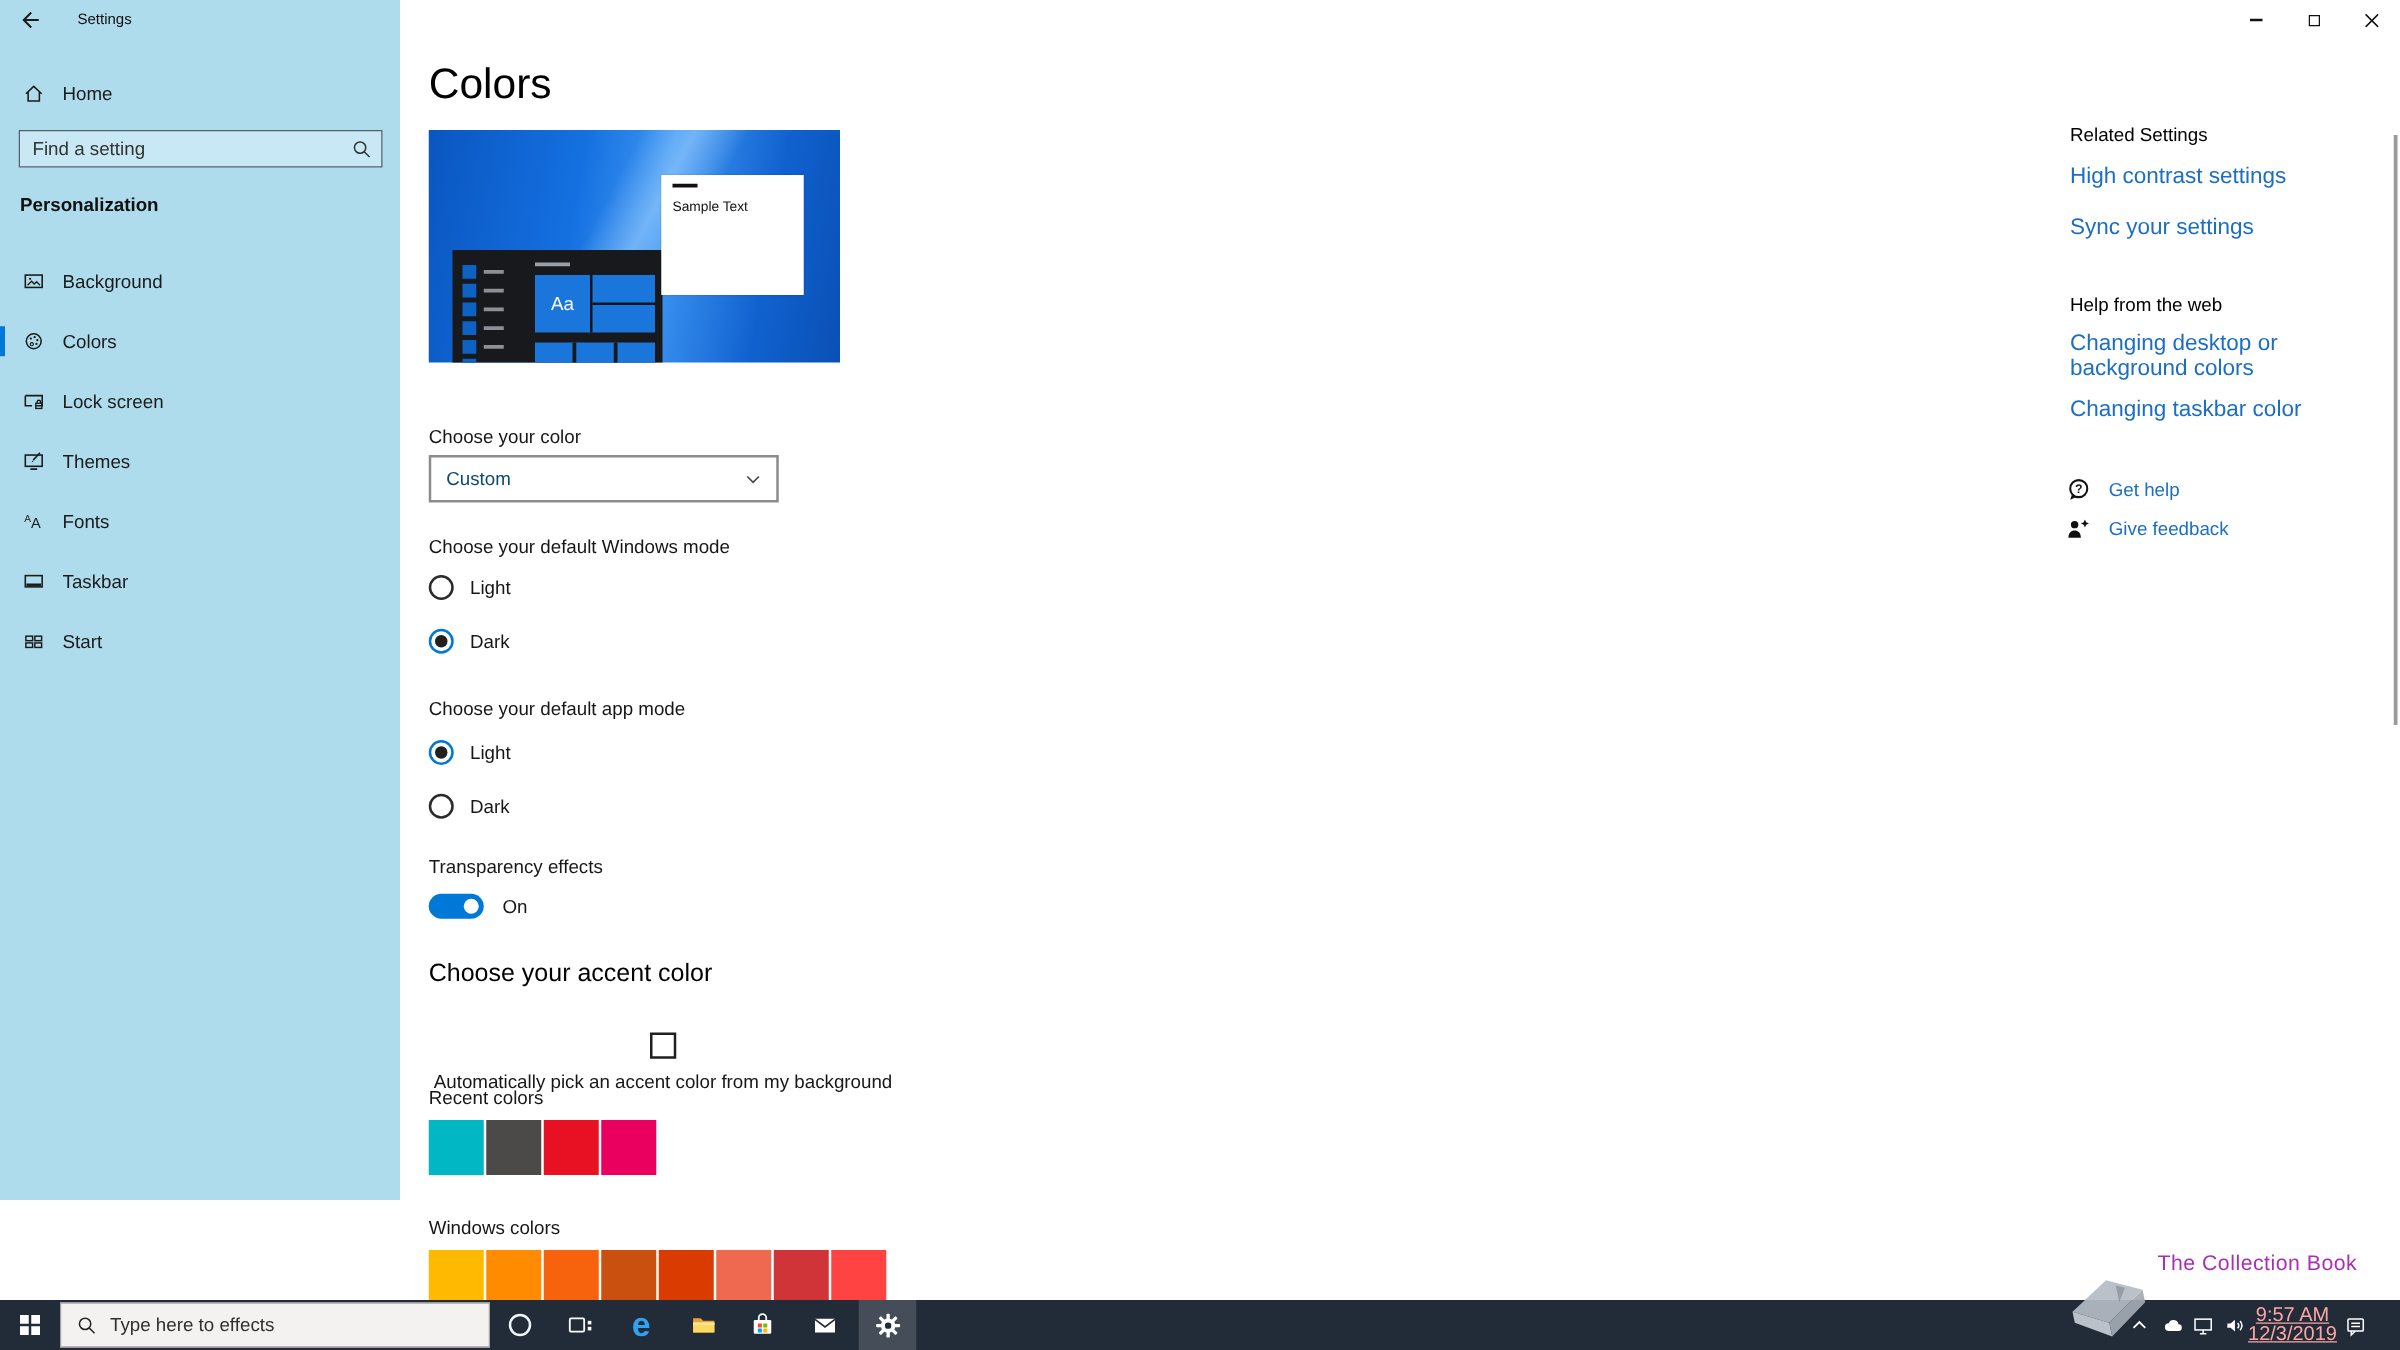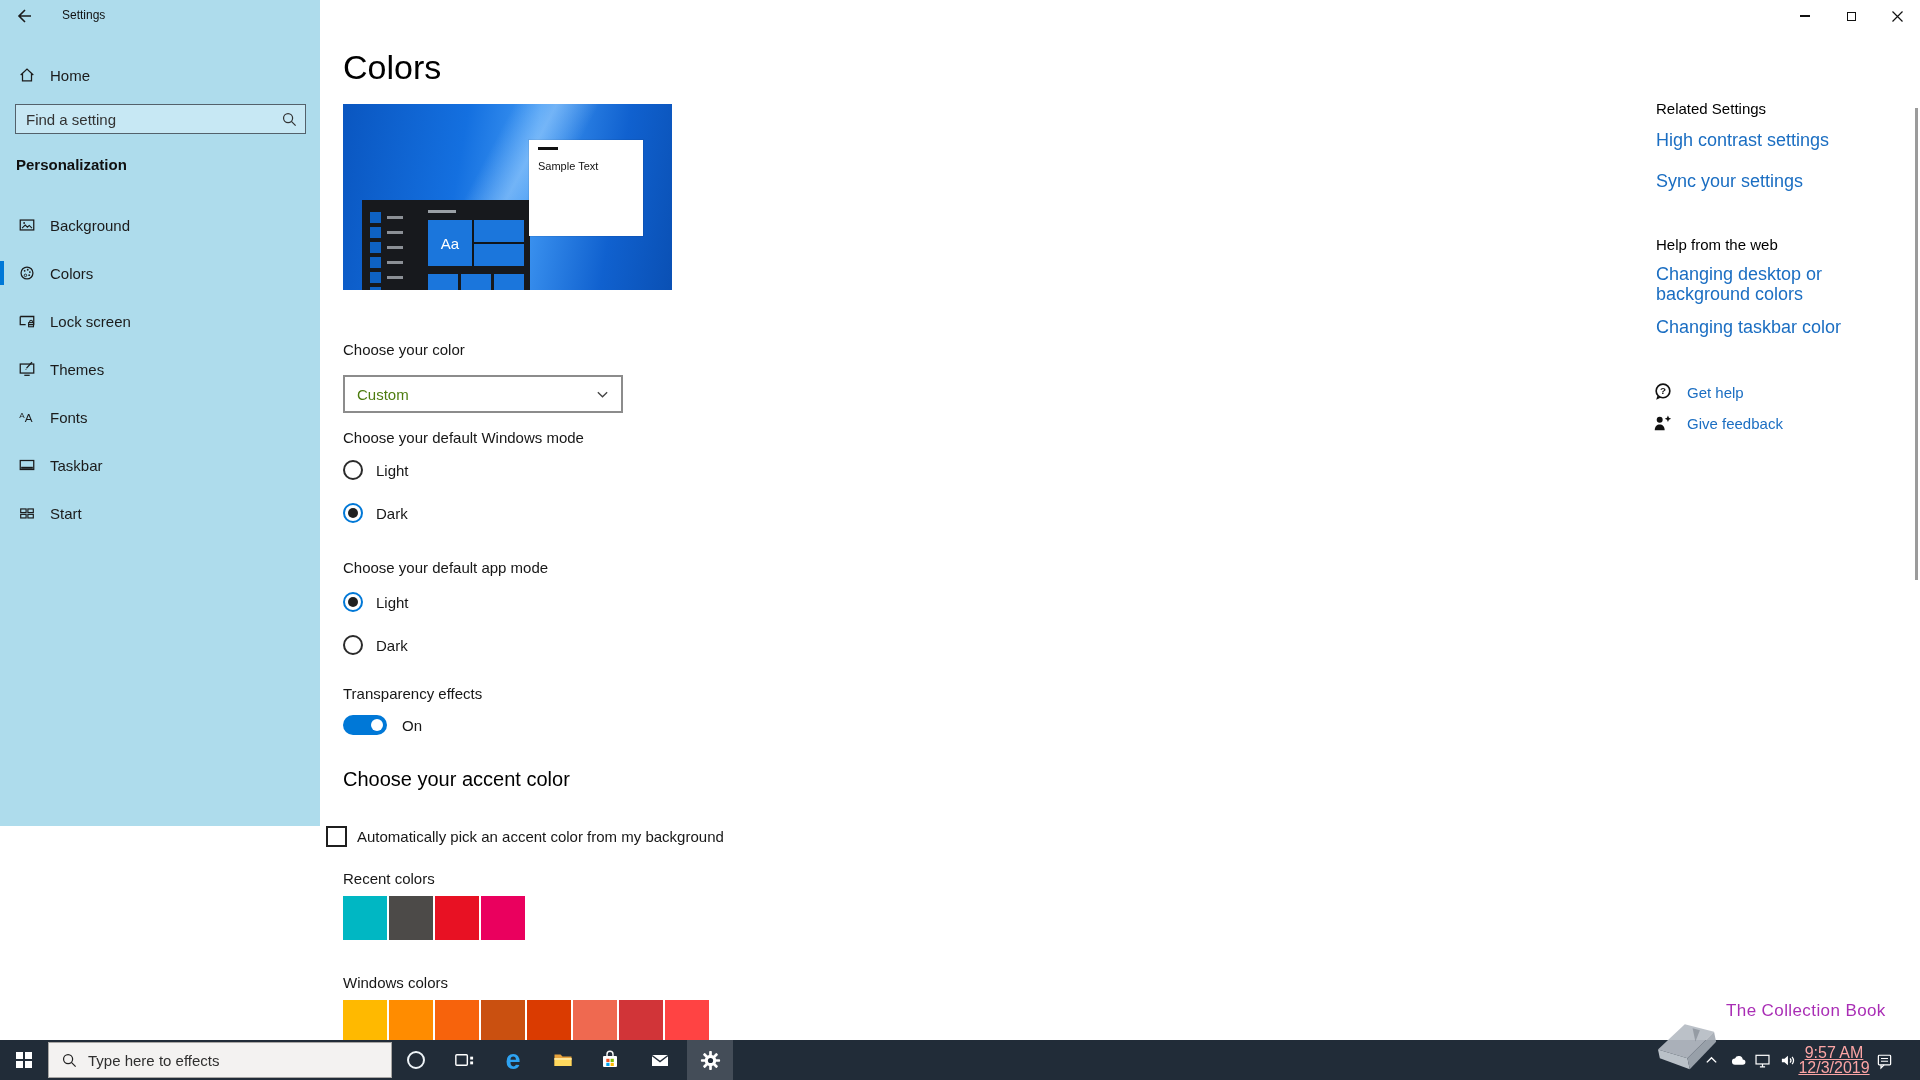--- a/index.html
+++ b/index.html
@@ -7,21 +7,21 @@
     --sidebar-bg:#aedcec;
     --taskbar-bg:#212c38;
     --link:#1b6ec2;
   }
   *{box-sizing:border-box;}
   html,body{margin:0;padding:0;}
   body{font-family:"Liberation Sans","DejaVu Sans",sans-serif;color:#171717;}
   .screen{position:relative;width:1920px;height:1080px;overflow:hidden;background:#fff;}
 
   
-  .sidebar{position:absolute;left:0;top:0;width:320px;height:826px;background:var(--sidebar-bg);}
+  .sidebar{position:absolute;left:0;top:0;width:320px;height:960px;background:var(--sidebar-bg);}
   .back-btn{position:absolute;left:14px;top:6px;width:26px;height:22px;cursor:pointer;}
   .win-title{position:absolute;left:62px;top:8px;font-size:12px;color:#111;}
   .nav-home{position:absolute;left:0;top:58px;width:320px;height:34px;display:flex;align-items:center;padding-left:18px;cursor:pointer;}
   .nav-home .lbl,.nav-item .lbl{margin-left:14px;font-size:15px;color:#1b1b1b;}
   .find-box{position:absolute;left:15px;top:104px;width:291px;height:30px;background:#c7e8f4;border:1px solid #53616b;}
   .find-box input{position:absolute;left:0;top:0;width:100%;height:100%;border:0;background:transparent;padding:0 30px 0 10px;font-size:15px;color:#222;font-family:inherit;outline:none;}
   .find-box input::placeholder{color:#333;opacity:1;}
   .find-box .mag{position:absolute;right:7px;top:6px;}
   .side-section{position:absolute;left:16px;top:156px;font-size:15px;font-weight:bold;color:#101010;}
   .nav-list{position:absolute;left:0;top:201px;width:320px;}
@@ -49,35 +49,35 @@
   .tg-v{position:absolute;left:44px;top:0;width:2px;height:46px;background:#10151b;}
   .tg-h{position:absolute;left:46px;top:22px;width:50px;height:2px;background:#10151b;}
   .tile-aa{position:absolute;left:0;top:0;width:44px;height:46px;display:flex;align-items:center;justify-content:center;color:#fff;font-size:15px;}
   .tile-row2{position:absolute;left:66px;top:74px;width:96px;height:32px;background:#1b76dc;}
   .tr-gap{position:absolute;top:0;width:3px;height:32px;background:#17191d;}
   .sample-win{position:absolute;left:186px;top:36px;width:114px;height:96px;background:#fff;box-shadow:0 0 0 1px rgba(0,0,0,.06);}
   .sample-dash{position:absolute;left:9px;top:7px;width:20px;height:3px;background:#111;}
   .sample-text{position:absolute;left:9px;top:20px;font-size:11px;color:#111;}
 
   .field-label{position:absolute;left:343px;font-size:15px;color:#171717;}
-  .dropdown{position:absolute;left:343px;top:364px;width:280px;height:38px;background:#fff;border:2px solid #8c8c8c;display:flex;align-items:center;padding:0 12px;font-size:15px;color:#4d7c0f;cursor:pointer;margin-top:11px;}
+  .dropdown{position:absolute;left:343px;top:364px;width:280px;height:38px;background:#fff;border:2px solid #8c8c8c;display:flex;align-items:center;padding:0 12px;font-size:15px;color:#0c4a6e;cursor:pointer;}
   .dropdown .chev{margin-left:auto;}
 
   .radio-row{position:absolute;left:343px;display:flex;align-items:center;gap:13px;height:24px;cursor:pointer;}
   .radio{width:20px;height:20px;border-radius:50%;border:2px solid #2b2b2b;background:transparent;position:relative;}
   .radio.checked{border-color:var(--accent);}
   .radio.checked::after{content:'';position:absolute;left:3px;top:3px;width:10px;height:10px;border-radius:50%;background:#202020;}
   .radio-lbl{font-size:15px;color:#171717;}
 
   .toggle-row{position:absolute;left:343px;top:715px;display:flex;align-items:center;gap:15px;cursor:pointer;}
   .toggle{width:44px;height:20px;border-radius:10px;background:var(--accent);position:relative;}
   .toggle::after{content:'';position:absolute;right:4px;top:4px;width:12px;height:12px;border-radius:50%;background:#fff;}
 
   .accent-heading{position:absolute;left:343px;top:768px;font-size:20px;color:#000;}
-  .check-row{position:absolute;left:326px;top:826px;display:flex;align-items:center;gap:10px;cursor:pointer;}
+  .check-row{position:absolute;left:347px;top:826px;display:flex;align-items:center;gap:10px;cursor:pointer;flex-direction:column;}
   .checkbox{width:21px;height:21px;border:2px solid #1f1f1f;background:#fff;}
   .check-lbl{font-size:15px;color:#171717;}
   .swatch-row{position:absolute;left:343px;display:flex;gap:2px;}
   .swatch{width:44px;height:44px;cursor:pointer;}
 
   
   .rcol-head{position:absolute;left:1656px;font-size:15px;color:#000;}
   .rlink{position:absolute;left:1656px;font-size:18px;color:var(--link);cursor:pointer;width:236px;line-height:20px;}
   .support-row{position:absolute;left:1652px;display:flex;align-items:center;gap:13px;cursor:pointer;}
   .support-row .rtext{font-size:15px;color:var(--link);}

